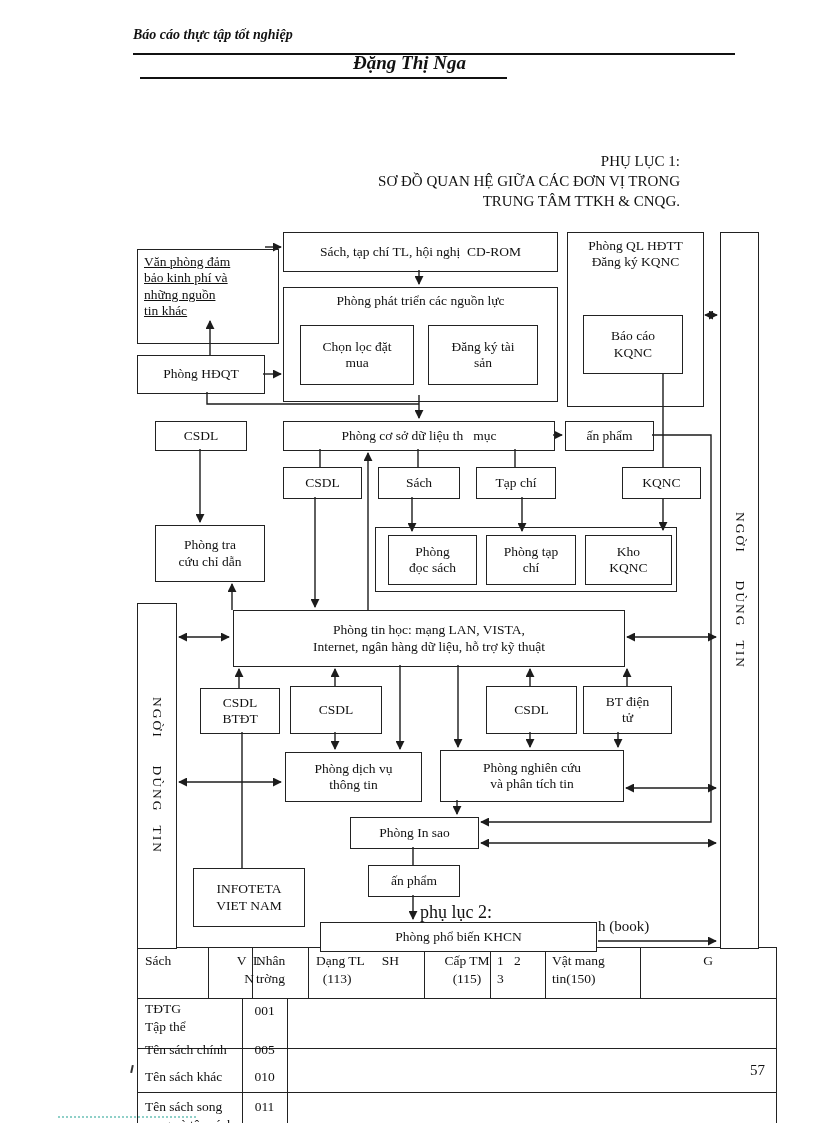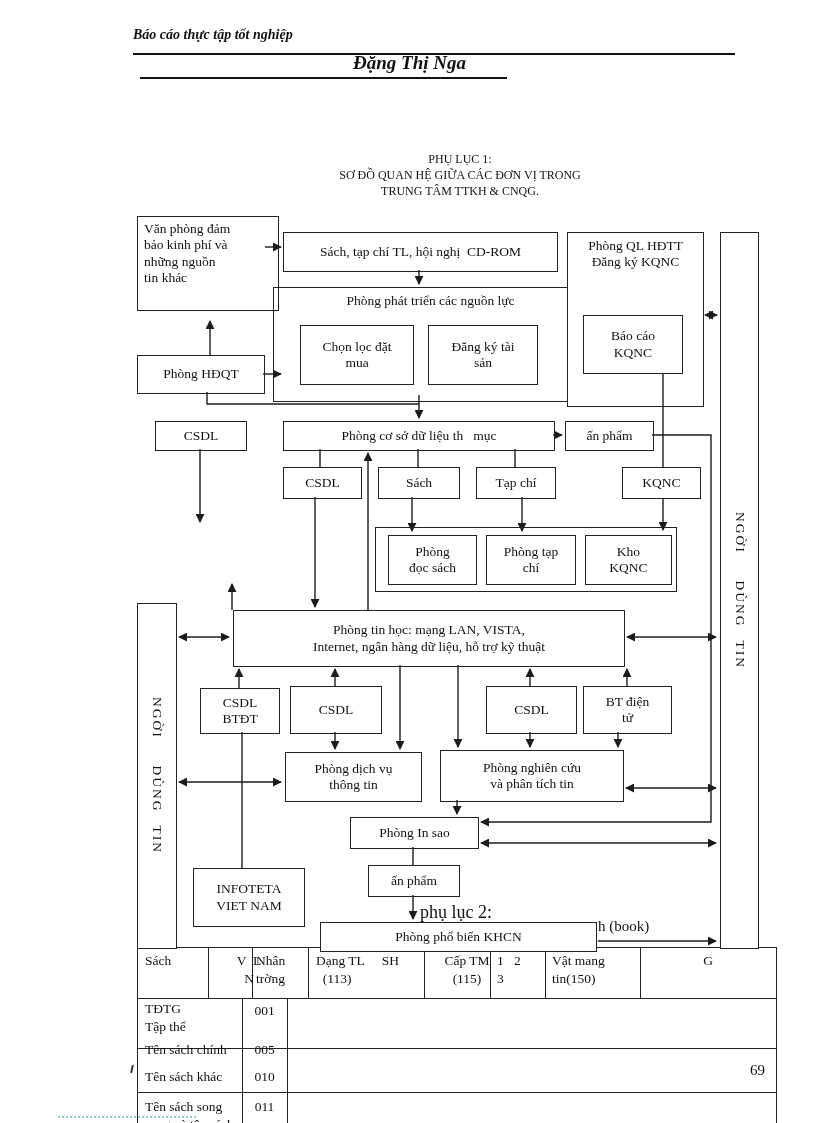--- a/index.html
+++ b/index.html
@@ -4,21 +4,21 @@
 <style>
   html,body{margin:0;padding:0;background:#e8e8e8;}
   #page{position:relative;width:816px;height:1123px;background:#ffffff;overflow:hidden;
         font-family:"Liberation Serif","DejaVu Serif",serif;color:#111;}
   .abs{position:absolute;}
   
   .h1{left:133px;top:27px;font-size:14px;font-weight:bold;font-style:italic;}
   .h2{left:353px;top:52px;font-size:19px;font-weight:bold;font-style:italic;}
   .uline{height:2px;background:#111;}
   
-  .apx{left:240px;top:152px;width:440px;text-align:center;font-size:12px;line-height:1.32;}
+  .apx{left:240px;top:152px;width:440px;text-align:right;font-size:15px;line-height:1.32;}
   
   .bx{position:absolute;border:1.2px solid #222;display:flex;align-items:center;justify-content:center;
       text-align:center;white-space:pre-line;font-size:13.5px;line-height:1.22;z-index:2;background:transparent;}
   .bx.topalign{align-items:flex-start;padding-top:5px;}
   .bx.leftalign{align-items:flex-start;justify-content:flex-start;text-align:left;padding:4px 6px;}
   .bx.whitebg{background:#fff;text-align:center;}
   .vbar{position:absolute;border:1.2px solid #222;background:#fff;display:flex;align-items:center;justify-content:center;z-index:2;}
   .vbar span{writing-mode:vertical-rl;font-size:13.5px;letter-spacing:2px;word-spacing:8px;white-space:pre;}
   .note{position:absolute;font-size:18px;z-index:2;white-space:pre;}
   svg.wires{position:absolute;left:0;top:0;z-index:1;}
@@ -90,42 +90,44 @@
 
       <path d="M179 637 H229" marker-start="url(#ah)" marker-end="url(#ah)"></path>
       <path d="M627 637 H716" marker-start="url(#ah)" marker-end="url(#ah)"></path>
       <path d="M705 315 H717" marker-start="url(#ah)" marker-end="url(#ah)"></path>
       <path d="M179 782 H281" marker-start="url(#ah)" marker-end="url(#ah)"></path>
       <path d="M626 788 H716" marker-start="url(#ah)" marker-end="url(#ah)"></path>
       <path d="M481 843 H716" marker-start="url(#ah)" marker-end="url(#ah)"></path>
     </g>
   </svg>
 
-  <div class="bx leftalign" style="left:137px;top:216px;width:128px;height:85px;">Văn phòng đảm
+  <div class="bx leftalign" style="left:137px;top:249px;width:128px;height:85px;text-decoration:underline;">Văn phòng đảm
 bảo kinh phí và
 những nguồn
 tin khác</div>
   <div class="bx" style="left:283px;top:232px;width:273px;height:38px;white-space:pre;">Sách, tạp chí TL, hội nghị&nbsp; CD-ROM</div>
   <div class="bx topalign" style="left:567px;top:232px;width:135px;height:168px;">Phòng QL HĐTT
 Đăng ký KQNC</div>
   <div class="bx whitebg" style="left:583px;top:315px;width:98px;height:57px;">Báo cáo
 KQNC</div>
-  <div class="bx topalign" style="left:273px;top:287px;width:273px;height:108px;padding-left:20px;">Phòng phát triển các nguồn lực</div>
+  <div class="bx topalign" style="left:283px;top:287px;width:273px;height:108px;">Phòng phát triển các nguồn lực</div>
   <div class="bx" style="left:300px;top:325px;width:112px;height:58px;">Chọn lọc đặt
 mua</div>
   <div class="bx" style="left:428px;top:325px;width:108px;height:58px;">Đăng ký tài
 sản</div>
   <div class="bx" style="left:137px;top:355px;width:126px;height:37px;">Phòng HĐQT</div>
   <div class="bx" style="left:155px;top:421px;width:90px;height:28px;">CSDL</div>
   <div class="bx" style="left:283px;top:421px;width:270px;height:28px;white-space:pre;">Phòng cơ sở dữ liệu th&nbsp;&nbsp; mục</div>
   <div class="bx" style="left:565px;top:421px;width:87px;height:28px;">ấn phẩm</div>
   <div class="bx" style="left:283px;top:467px;width:77px;height:30px;">CSDL</div>
   <div class="bx" style="left:378px;top:467px;width:80px;height:30px;">Sách</div>
   <div class="bx" style="left:476px;top:467px;width:78px;height:30px;">Tạp chí</div>
   <div class="bx whitebg" style="left:622px;top:467px;width:77px;height:30px;">KQNC</div>
+  <div class="bx" style="left:155px;top:525px;width:108px;height:55px;">Phòng tra
+cứu chỉ dẫn</div>
   <div class="bx" style="left:375px;top:527px;width:300px;height:63px;"></div>
   <div class="bx whitebg" style="left:388px;top:535px;width:87px;height:48px;">Phòng
 đọc sách</div>
   <div class="bx whitebg" style="left:486px;top:535px;width:88px;height:48px;">Phòng tạp
 chí</div>
   <div class="bx whitebg" style="left:585px;top:535px;width:85px;height:48px;">Kho
 KQNC</div>
   <div class="bx" style="left:233px;top:610px;width:390px;height:55px;">Phòng tin học: mạng LAN, VISTA,
 Internet, ngân hàng dữ liệu, hỗ trợ kỹ thuật</div>
   <div class="bx" style="left:200px;top:688px;width:78px;height:44px;">CSDL
@@ -189,17 +191,17 @@
 Tập thể</div>
   <div class="tcell center" style="left:242px;top:1002px;width:45px;">001</div>
   <div class="tcell" style="left:145px;top:1041px;width:95px;">Tên sách chính</div>
   <div class="tcell center" style="left:242px;top:1041px;width:45px;">005</div>
   <div class="tcell" style="left:145px;top:1068px;width:100px;">Tên sách khác</div>
   <div class="tcell center" style="left:242px;top:1068px;width:45px;">010</div>
   <div class="tcell" style="left:145px;top:1098px;width:110px;">Tên sách song
 song và tên sách</div>
   <div class="tcell center" style="left:242px;top:1098px;width:45px;">011</div>
 
-  <div class="abs pageno">69</div>
+  <div class="abs pageno">57</div>
   <div class="abs tick"></div>
   <div class="abs teal"></div>
 
 </div>
 
 </body></html>

